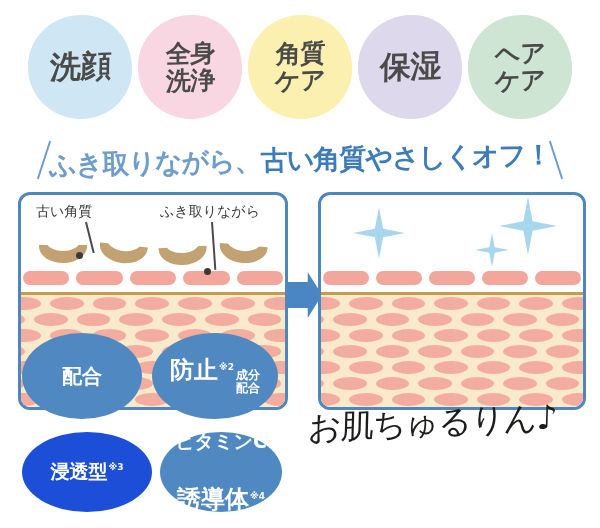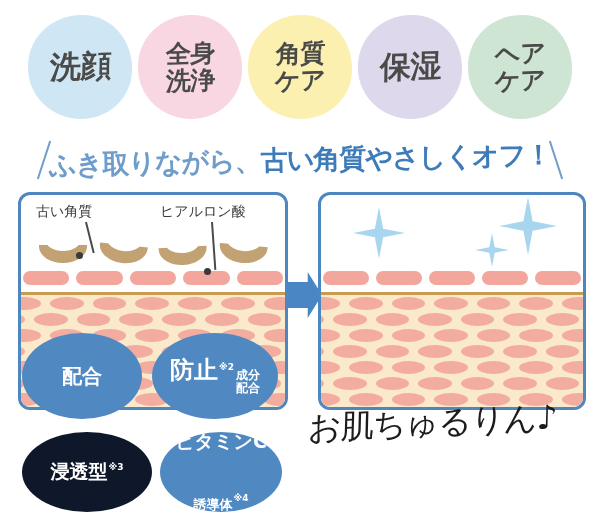--- a/index.html
+++ b/index.html
@@ -266,21 +266,21 @@
 
   #ing-arare { left: 152px; top: 333px; width: 126px; height: 86px; }
   #ing-arare .big { font-size: 24px; }
 
   #ing-hyal  { left: 22px;  top: 432px; width: 130px; height: 80px; }
   #ing-hyal .l1 { font-size: 19px; }
   #ing-hyal .l2 { font-size: 19px; margin-top: 1px; }
 
   #ing-vc    { left: 160px; top: 432px; width: 122px; height: 80px; }
   #ing-vc .l1 { font-size: 19px; }
-  #ing-vc .l2 { font-size: 13px; margin-top: 13px; }
+  #ing-vc .l2 { font-size: 24px; margin-top: 13px; }
 
   
   .tagline {
     position: absolute;
     left: 308px;
     top: 400px;
     width: 280px;
     font-family: "DejaVu Sans", "Liberation Sans", sans-serif;
     font-size: 33px;
     font-weight: 500;
@@ -406,21 +406,21 @@
             <div class="dermis-ell" style="background: rgb(242, 166, 156);"></div>
           </div>
         </div>
       </div>
   </div>
 
   <div class="diag-label" id="label-old" style="left:36px; top:203px;">古い角質</div>
   <div class="pointer-line" id="ptr-old" style="left:85px; top:222px; height:32px; transform: rotate(-14deg);"></div>
   <div class="pointer-dot" id="dot-old" style="left:76px; top:252px;"></div>
 
-  <div class="diag-label" id="label-clean" style="left:160px; top:203px;">ヒアルロン酸</div>
+  <div class="diag-label" id="label-clean" style="left:160px; top:203px;">ふき取りながら</div>
   <div class="pointer-line" id="ptr-clean" style="left:211px; top:222px; height:48px; transform: rotate(-4deg);"></div>
   <div class="pointer-dot" id="dot-clean" style="left:204px; top:268px;"></div>
 
   <div class="arrow" style="background: rgb(74, 134, 195);"></div>
 
   <div class="panel" id="panel-right" style="border-color: rgb(78, 134, 192);">
     <div class="panel-inner" id="right-inner">
         <div class="sparkle" style="left: 32px; top: 12px; width: 52px; height: 52px; background: transparent;">
           <div class="sp-shape" style="background: rgb(168, 214, 239);"></div>
         </div>
@@ -516,21 +516,21 @@
     <div class="row">
       <span class="big">防止</span>
         <span class="sup">※2</span>
         <span class="stack2">
           <span>成分</span>
           <span>配合</span>
         </span>
     </div>
   </div>
 
-  <div class="ing" id="ing-hyal" style="background: #0f172a;">
+  <div class="ing" id="ing-hyal" style="background: #1d4ed8;">
     <div class="row">
       <span class="l1">浸透型</span>
         <span class="sup">※3</span>
     </div>
   </div>
 
   <div class="ing" id="ing-vc" style="background: rgb(80, 137, 194); justify-content: space-between;">
     <div class="row">
       <span class="l1">ビタミンC</span>
     </div>

